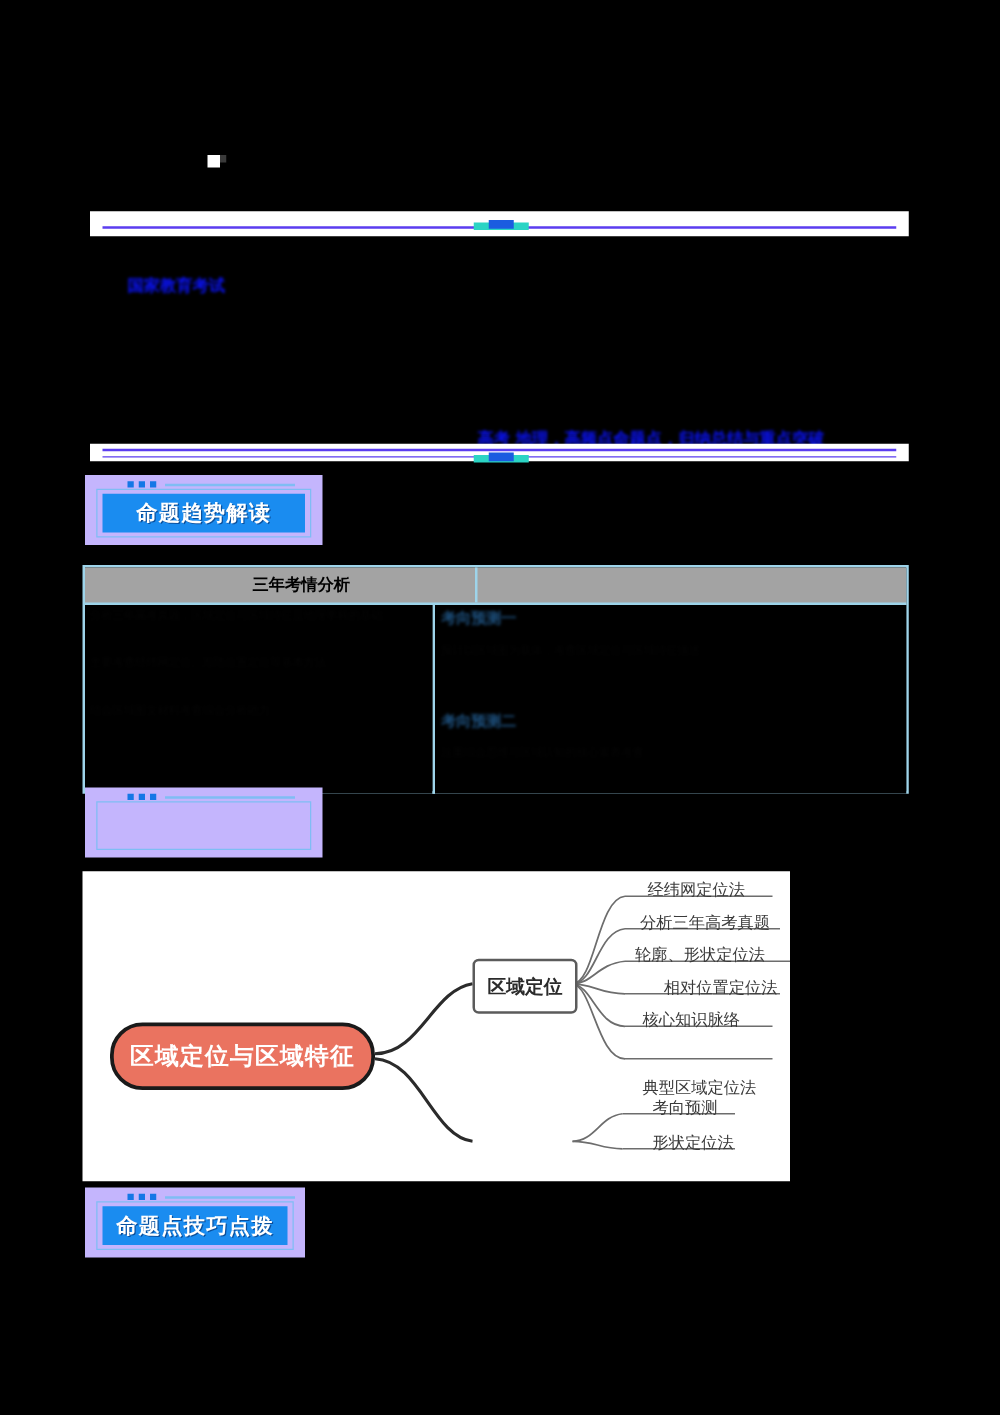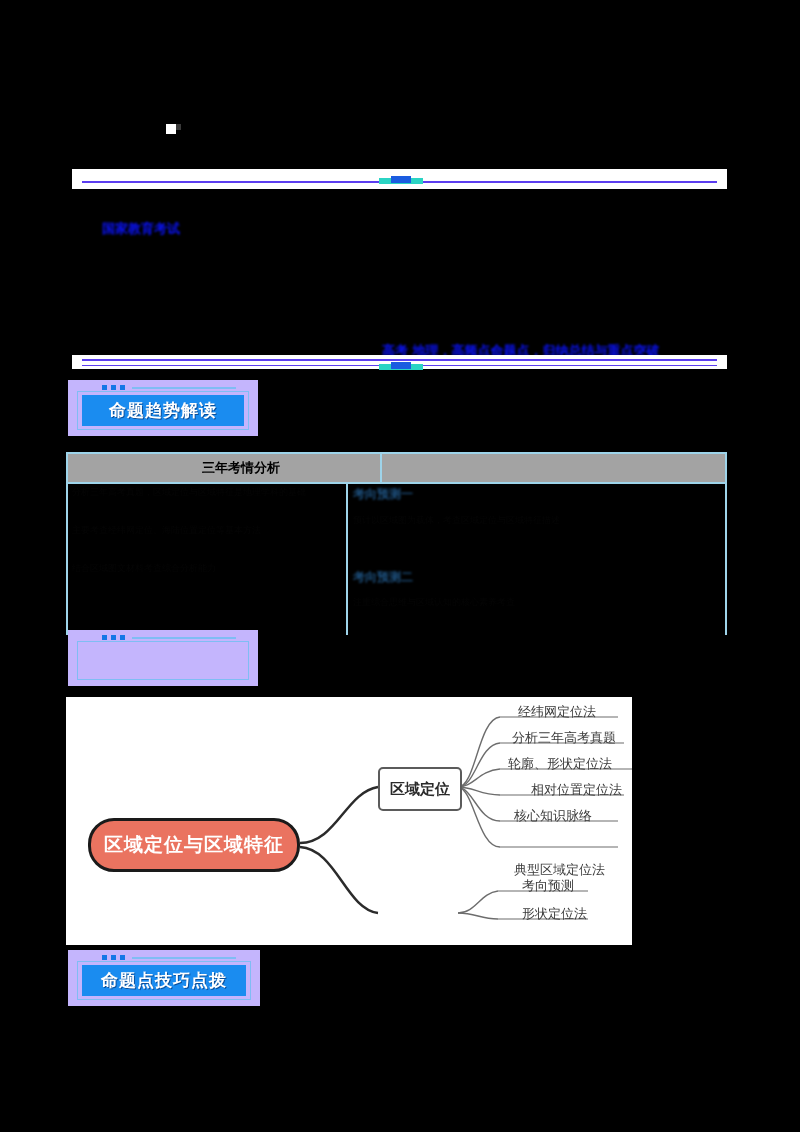--- a/index.html
+++ b/index.html
@@ -246,21 +246,21 @@
     <div class="leaf" style="left:442px;top:58px;">轮廓、形状定位法</div>
     <div class="leaf" style="left:465px;top:84px;">相对位置定位法</div>
     <div class="leaf" style="left:448px;top:110px;">核心知识脉络</div>
     <div class="leaf" style="left:448px;top:136px;margin-top:28px;">典型区域定位法</div>
 
     <div class="leaf" style="left:456px;top:180px;">考向预测</div>
     <div class="leaf" style="left:456px;top:208px;">形状定位法</div>
 
   </div>
 
-  <div class="sec" style="left:68px;top:950px;width:192px;height:56px;">
+  <div class="sec" style="left:68px;top:950px;width:176px;height:56px;">
     <div class="dots">
       <i></i>
       <i></i>
       <i></i>
       <span class="dash"></span>
     </div>
     <div class="frame"></div>
     <div class="chip">
       <span>命题点技巧点拨</span>
     </div>

